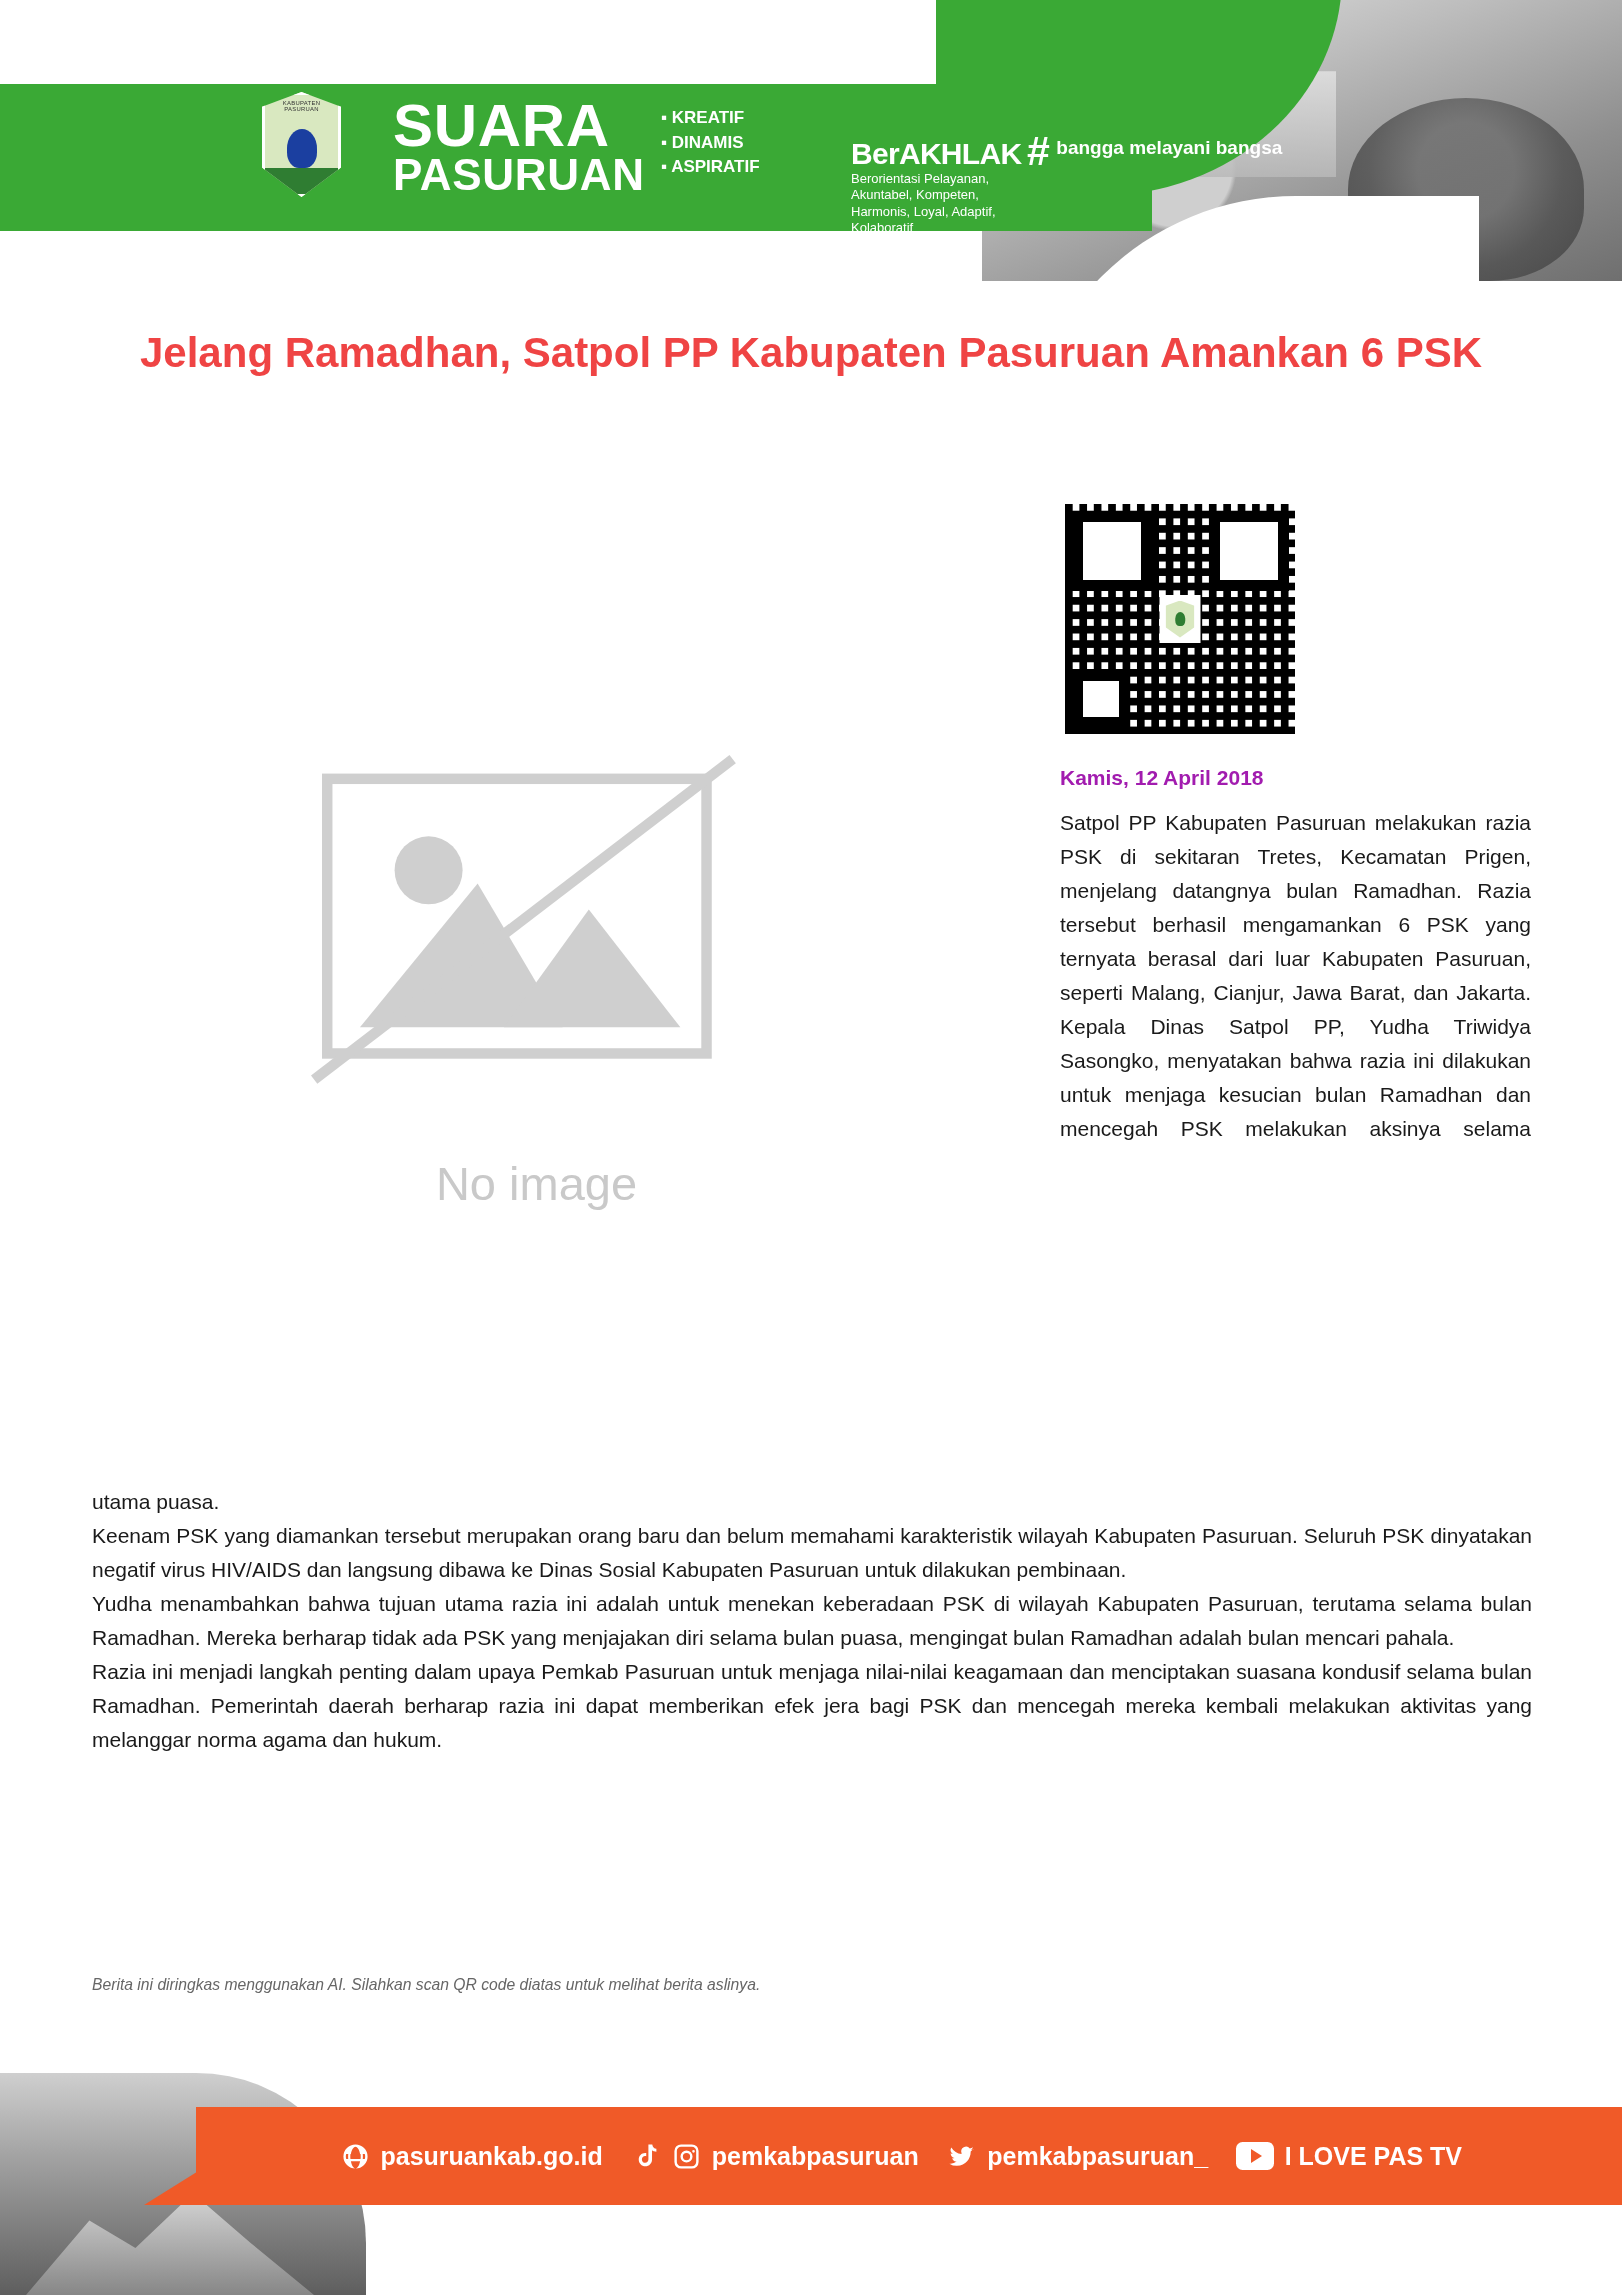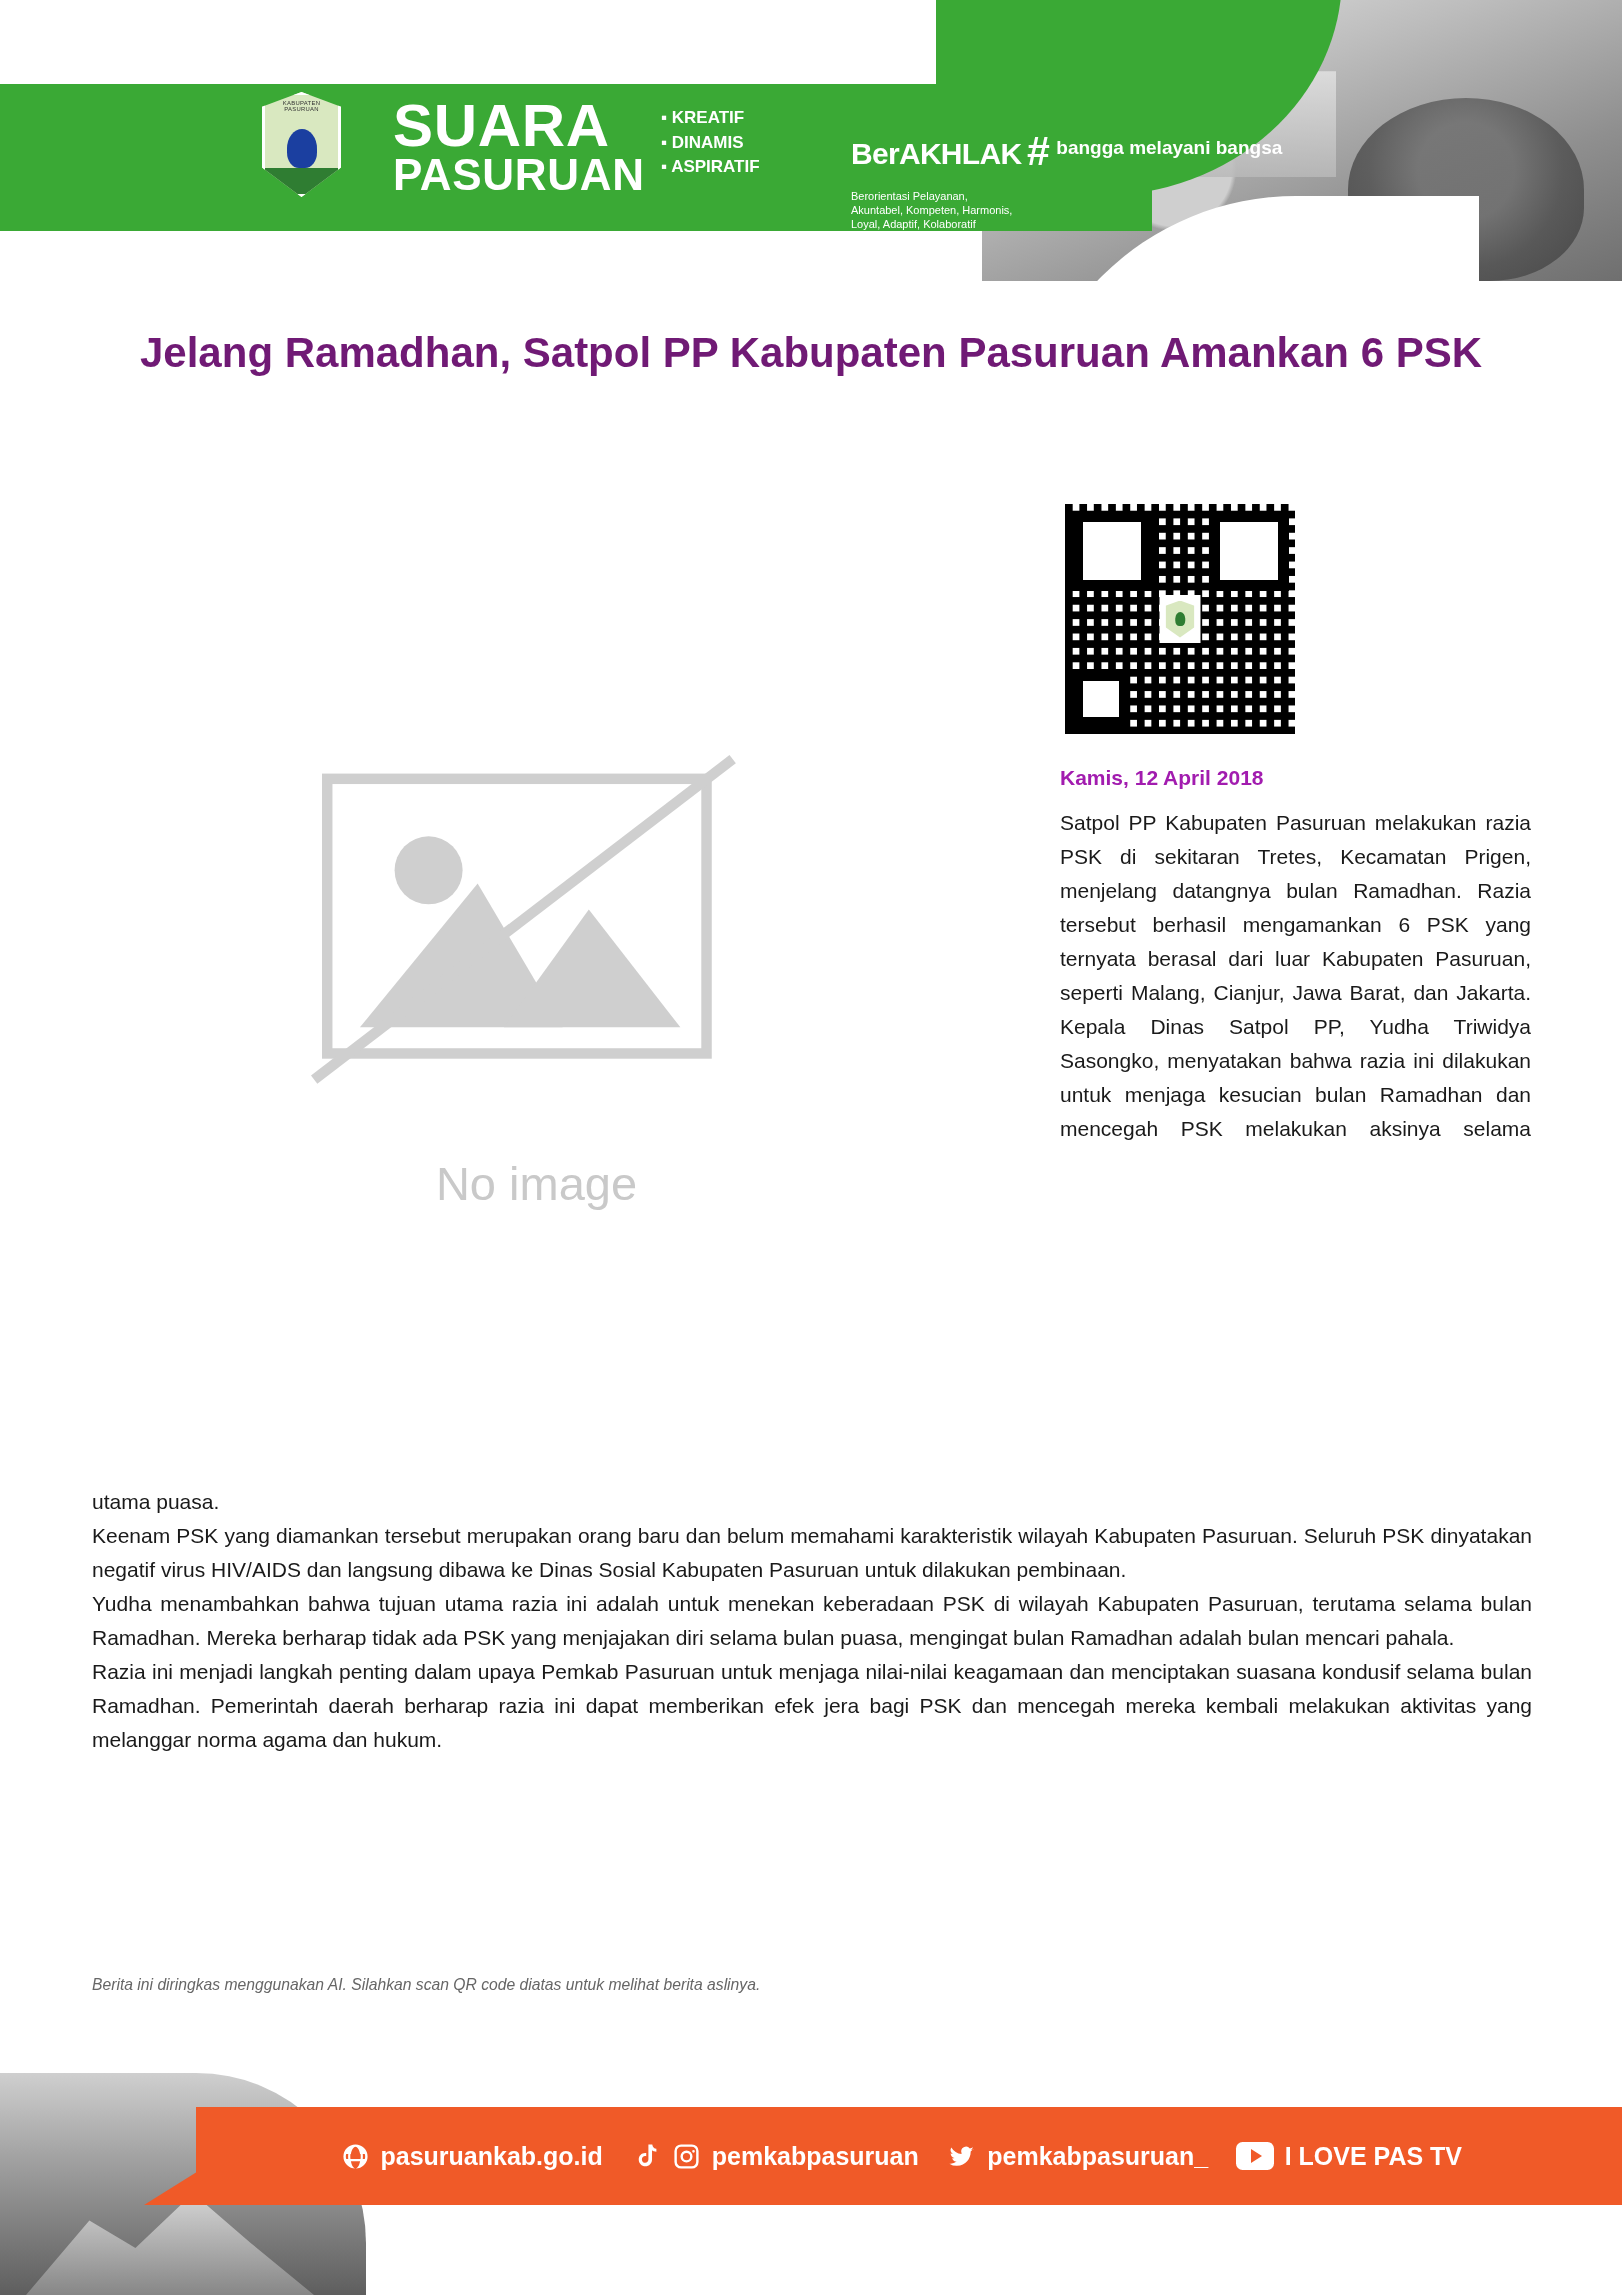--- a/index.html
+++ b/index.html
@@ -164,22 +164,22 @@
     left: 851px;
     top: 137px;
     color: #ffffff;
   }
   .berakhlak .ba-title {
     font-size: 30px;
     font-weight: bold;
     letter-spacing: -0.7px;
   }
   .berakhlak .ba-sub {
-    font-size: 11px;
-    margin-top: 19px;
+    font-size: 13px;
+    margin-top: 0;
     line-height: 1.25;
     max-width: 164px;
   }
   .bangga {
     position: absolute;
     left: 1027px;
     top: 134px;
     color: #ffffff;
     display: flex;
     align-items: flex-start;
@@ -199,21 +199,21 @@
 
   
   .title {
     position: absolute;
     left: 111px;
     top: 327px;
     width: 1400px;
     text-align: center;
     font-size: 42px;
     font-weight: bold;
-    color: #701a75;
+    color: #ef4444;
     line-height: 1.22;
   }
 
   
   .qr-wrap {
     position: absolute;
     left: 1065px;
     top: 504px;
     width: 230px;
     height: 230px;

